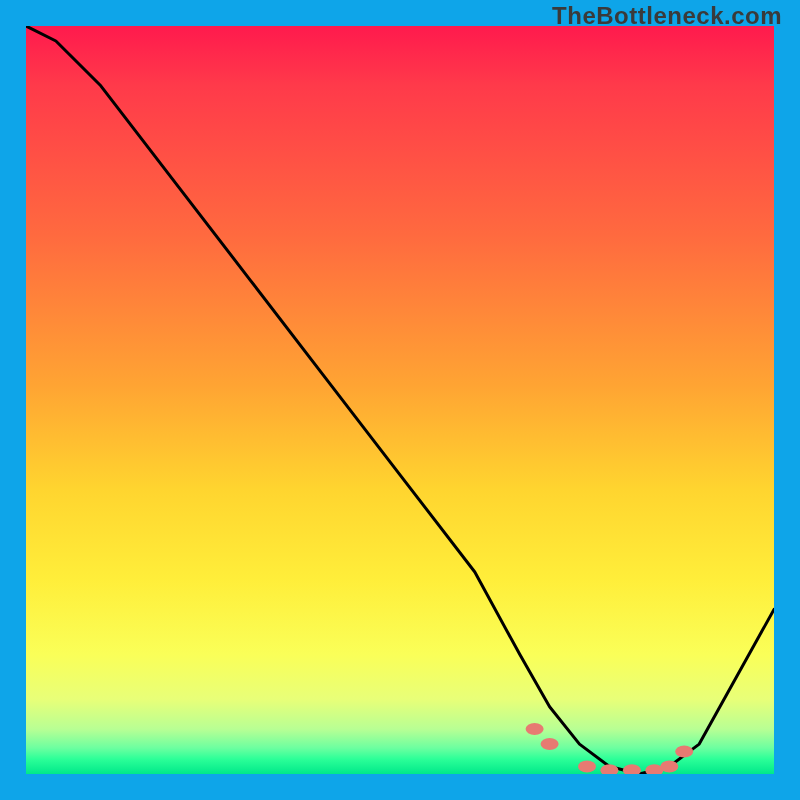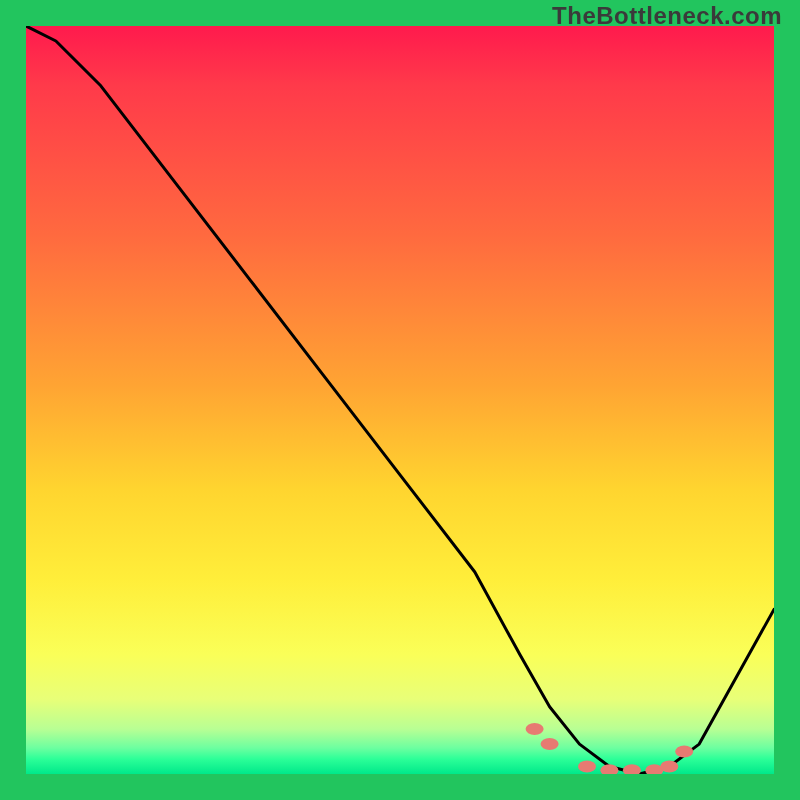--- a/index.html
+++ b/index.html
@@ -8,21 +8,21 @@
     width: 800px;
     height: 800px;
     background: #000;
     overflow: hidden;
     font-family: Arial, Helvetica, sans-serif;
   }
   .frame {
     position: relative;
     width: 800px;
     height: 800px;
-    background: #22c55e;
+    background: #0ea5e9;
   }
   .watermark {
     position: absolute;
     top: 2px;
     right: 18px;
     font-size: 24px;
     font-weight: 600;
     color: #3a3a3a;
     letter-spacing: 0.5px;
     z-index: 10;

